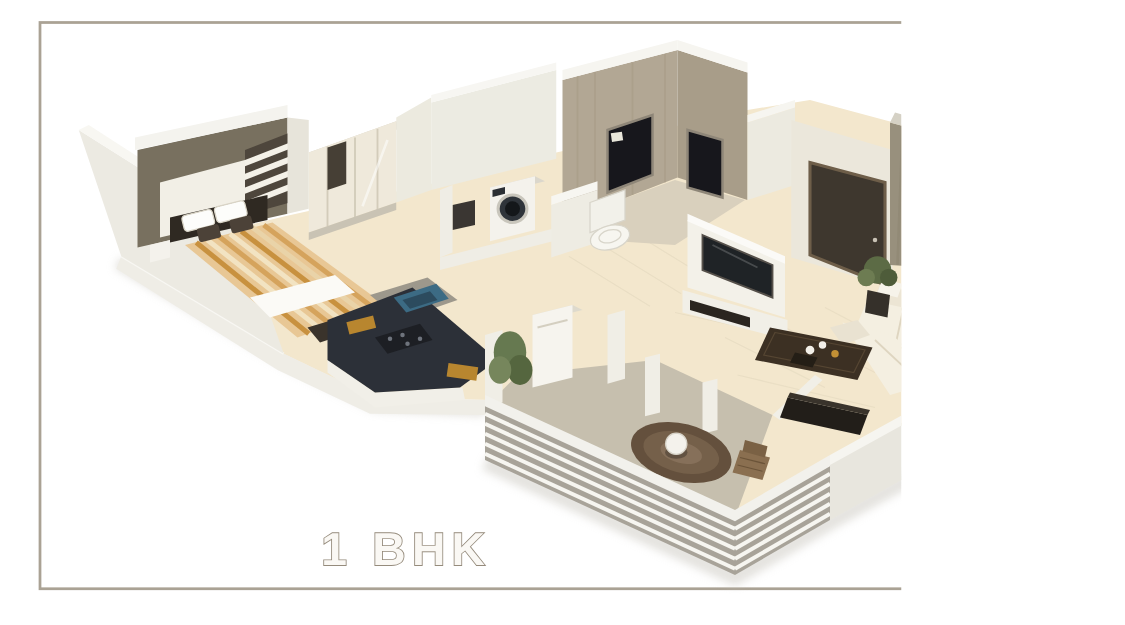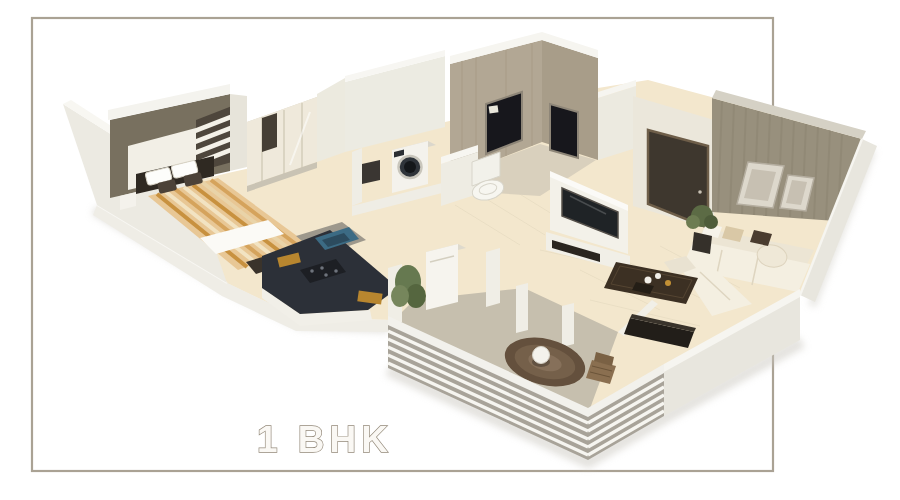--- a/index.html
+++ b/index.html
@@ -1,16 +1,16 @@
 <!DOCTYPE html>
 <html><head>
 <meta charset="utf-8">
 <style>
   html,body{margin:0;padding:0;background:#ffffff;}
-  .stage{position:relative;width:900px;height:500px;background:#ffffff;overflow:hidden;
+  .stage{position:relative;width:721px;height:500px;background:#ffffff;overflow:hidden;
          font-family:"Liberation Sans", sans-serif;}
   svg{display:block}
   text.unit-label{font-family:"Liberation Sans", sans-serif;font-weight:bold;
                   font-size:37px;letter-spacing:5px;}
 </style>
 </head>
 <body>
 
 <div class="stage">
 <svg width="900" height="500" viewBox="0 0 900 500">

